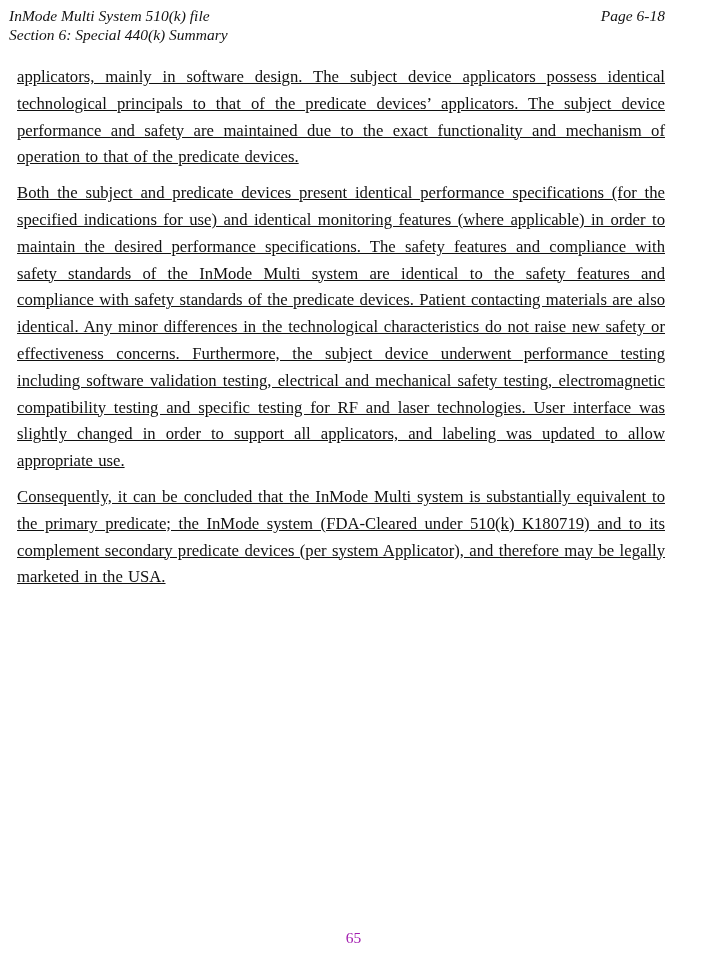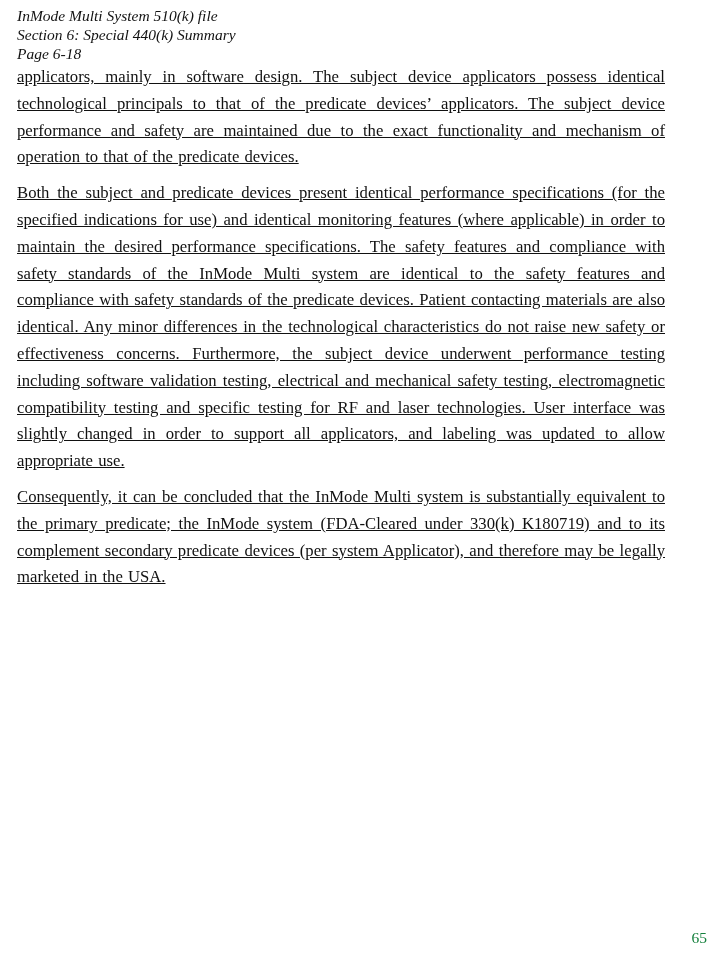--- a/index.html
+++ b/index.html
@@ -10,30 +10,29 @@
     height: 960px;
     background: #ffffff;
     color: #141414;
     font-family: "Liberation Serif", "DejaVu Serif", serif;
     overflow: hidden;
     margin: 0 auto;
   }
   .header {
     position: absolute;
     top: 6px;
-    left: 17px;
+    left: 9px;
     right: 42px;
     display: flex;
     justify-content: space-between;
     align-items: flex-start;
     font-style: italic;
     font-size: 15.5px;
     line-height: 19px;
     color: #121212;
-    flex-direction: column;
   }
   .header-left { text-align: left; }
   .header-right { text-align: right; white-space: nowrap; }
   .body-text {
     position: absolute;
     top: 64px;
     left: 17px;
     width: 648px;
   }
   .body-text p {
@@ -43,41 +42,41 @@
     color: #111111;
     margin-bottom: 9px;
     word-spacing: 1px;
     text-decoration: underline;
   }
   .footer {
     position: absolute;
     bottom: 13px;
     left: 0;
     width: 100%;
-    text-align: right;
+    text-align: center;
     font-size: 15.5px;
-    color: #15803d;
+    color: #a21caf;
   }
 </style>
 </head>
 <body>
 
 <div class="page">
 
   <div class="header">
     <div class="header-left">
       <div>InMode Multi System 510(k) file</div>
       <div>Section 6: Special 440(k) Summary</div>
     </div>
     <div class="header-right">Page 6-18</div>
   </div>
 
   <div class="body-text">
     <p>applicators, mainly in software design. The subject device applicators possess identical technological principals to that of the predicate devices’ applicators. The subject device performance and safety are maintained due to the exact functionality and mechanism of operation to that of the predicate devices.</p>
     <p>Both the subject and predicate devices present identical performance specifications (for the specified indications for use) and identical monitoring features (where applicable) in order to maintain the desired performance specifications. The safety features and compliance with safety standards of the InMode Multi system are identical to the safety features and compliance with safety standards of the predicate devices. Patient contacting materials are also identical. Any minor differences in the technological characteristics do not raise new safety or effectiveness concerns. Furthermore, the subject device underwent performance testing including software validation testing, electrical and mechanical safety testing, electromagnetic compatibility testing and specific testing for RF and laser technologies. User interface was slightly changed in order to support all applicators, and labeling was updated to allow appropriate use.</p>
-    <p>Consequently, it can be concluded that the InMode Multi system is substantially equivalent to the primary predicate; the InMode system (FDA-Cleared under 330(k) K180719) and to its complement secondary predicate devices (per system Applicator), and therefore may be legally marketed in the USA.</p>
+    <p>Consequently, it can be concluded that the InMode Multi system is substantially equivalent to the primary predicate; the InMode system (FDA-Cleared under 510(k) K180719) and to its complement secondary predicate devices (per system Applicator), and therefore may be legally marketed in the USA.</p>
   </div>
 
   <div class="footer">
     <span>65</span>
   </div>
 
 </div>
 
 </body></html>

